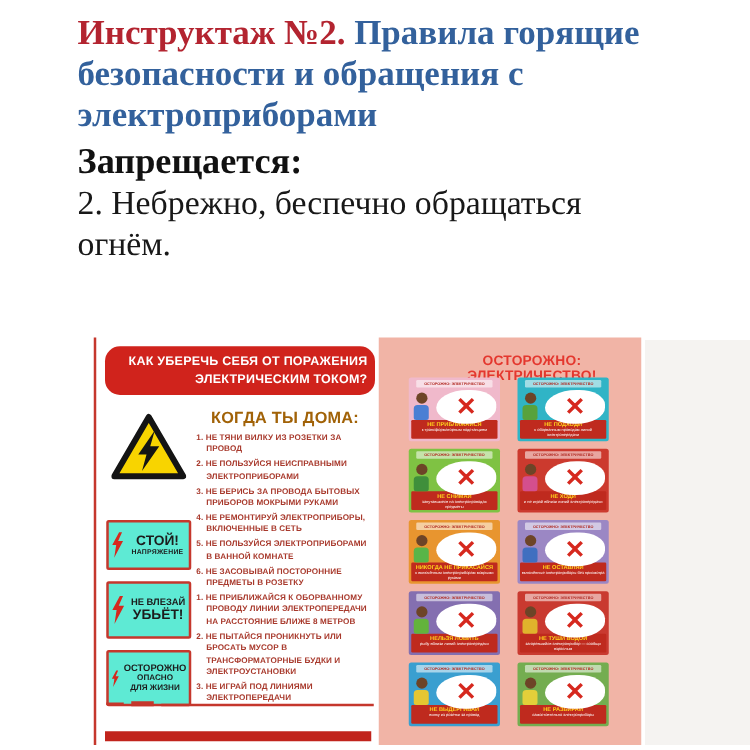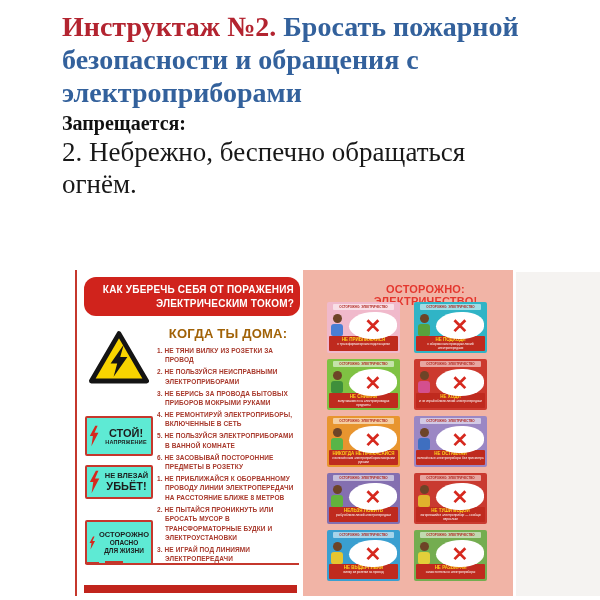--- a/index.html
+++ b/index.html
@@ -3,37 +3,37 @@
 <meta charset="utf-8">
 <style>
   html,body{margin:0;padding:0;width:600px;height:600px;background:#ffffff;overflow:hidden;}
   body{font-family:"Liberation Serif", serif; position:relative;}
 
   
   .doc-text{position:absolute;left:62px;top:10px;width:480px;}
   .doc-title{font-size:28px;font-weight:bold;line-height:1.18;margin:0;}
   .t-red{color:#b32430;}
   .t-blue{color:#33619c;}
-  .doc-sub{font-size:20px;font-weight:bold;color:#111;margin:3px 0 0 0;line-height:1.18;}
+  .doc-sub{font-size:29px;font-weight:bold;color:#111;margin:3px 0 0 0;line-height:1.18;}
   .doc-line{font-size:27px;color:#181818;margin:0;line-height:1.2;}
 
   
   .shade-right{position:absolute;left:516px;top:272px;width:84px;height:324px;background:#f5f3f1;}
   .poster{position:absolute;left:75px;top:270px;width:438px;height:326px;display:flex;font-family:"Liberation Sans", sans-serif;}
 
   
   .poster-left{width:228px;background:#ffffff;position:relative;border-left:2px solid #c5372c;box-sizing:border-box;}
   .pl-header{position:absolute;top:7px;left:7px;right:3px;background:#d0231c;color:#fff;
              font-weight:bold;font-size:10px;line-height:1.35;text-align:right;padding:6px 6px;letter-spacing:.2px;border-radius:12px;}
   .col-signs{position:absolute;left:4px;top:58px;width:72px;}
   .warn-triangle{position:absolute;left:8px;top:2px;}
   .sign{position:absolute;left:4px;width:68px;background:#5eead4;border:2px solid #c5372c;border-radius:2px;
         display:flex;align-items:center;gap:3px;padding:3px 2px;box-sizing:border-box;}
   .sign-stop{top:88px;height:40px;}
-  .sign-climb{top:137px;height:34px;}
+  .sign-climb{top:137px;height:46px;}
   .sign-test{top:192px;height:45px;}
   .sign-text{flex:1;text-align:center;color:#1c1c1c;font-weight:bold;line-height:1.1;}
   .st-big{font-size:11px;}
   .st-small{font-size:5.5px;letter-spacing:.2px;}
   .st-med{font-size:7.5px;}
   .st-med2{font-size:6.5px;}
   .col-list{position:absolute;left:80px;right:4px;top:56px;}
   .home-title{color:#a16207;font-weight:bold;font-size:13px;text-align:center;margin:0 0 5px 0;letter-spacing:.2px;}
   .street-title{color:#e3261d;font-weight:bold;font-size:14.5px;text-align:center;margin:8px 0 4px 0;}
   .p-item{color:#a8392c;font-weight:bold;font-size:6.5px;line-height:1.45;margin:0 0 2.5px 0;
@@ -60,21 +60,21 @@
          border-radius:55% 45% 50% 50%;display:flex;align-items:center;justify-content:center;}
   .xmark{color:#d6281e;font-size:20px;font-weight:bold;line-height:1;font-family:"Liberation Sans", sans-serif;}
   .card-cap{background:#bf2a1e;min-height:13px;padding:1px 1px 1px 1px;text-align:center;border-radius:1px;}
   .cap-title{color:#ffd21c;font-size:4.5px;font-weight:bold;line-height:1.2;text-transform:uppercase;}
   .cap-sub{color:#ffffff;font-size:3.2px;line-height:1.25;}
 </style>
 </head>
 <body>
 
 <div class="doc-text">
-  <p class="doc-title"><span class="t-red">Инструктаж №2.</span><span class="t-blue"> Бросать пожарной безопасности и обращения с электроприборами</span></p>
+  <p class="doc-title"><span class="t-red">Инструктаж №2.</span><span class="t-blue"> Правила горящие безопасности и обращения с электроприборами</span></p>
   <p class="doc-sub">Запрещается:</p>
   <p class="doc-line">2. Небрежно, беспечно обращаться огнём.</p>
 </div>
 
 <div class="shade-right"></div>
 
 <div class="poster">
 
   <div class="poster-left">
     <div class="pl-header">КАК УБЕРЕЧЬ СЕБЯ ОТ ПОРАЖЕНИЯ ЭЛЕКТРИЧЕСКИМ ТОКОМ?</div>

